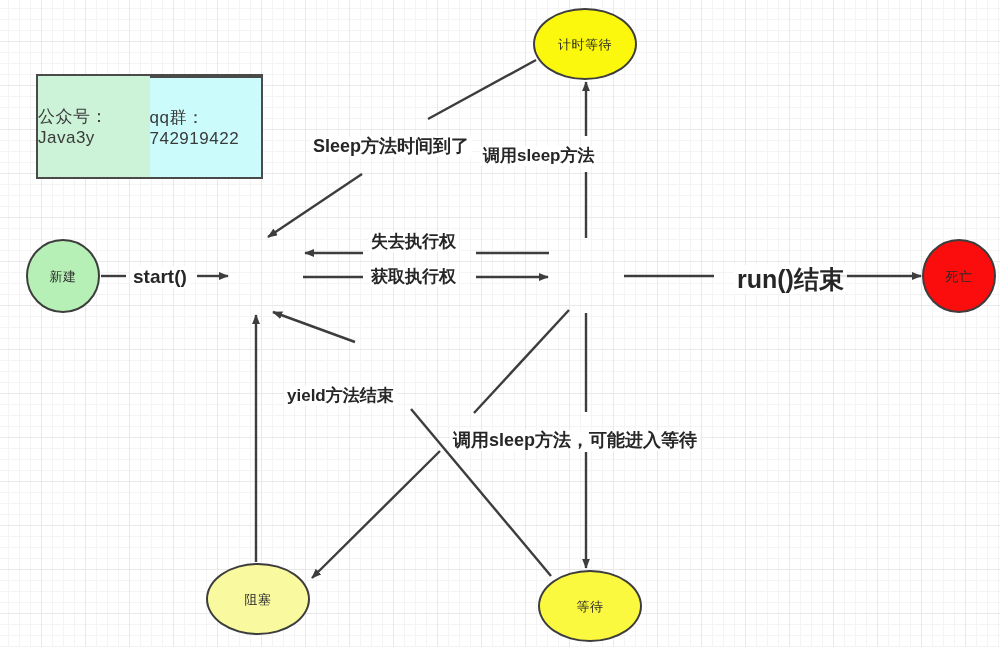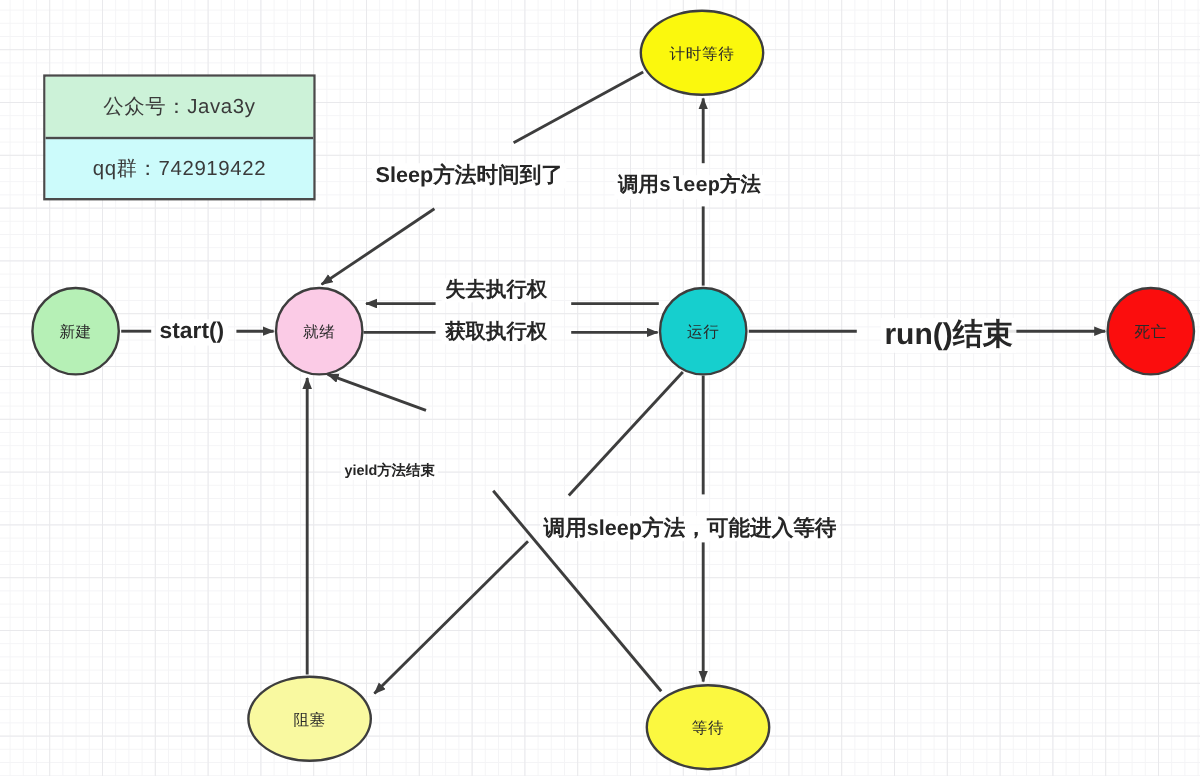--- a/index.html
+++ b/index.html
@@ -54,21 +54,21 @@
     white-space: nowrap;
     background: rgba(255,255,255,0.88);
     padding: 0 3px;
     line-height: 1.15;
   }
   .legend {
     position: absolute;
     border: 2px solid #4a4a4a;
     box-sizing: border-box;
     display: flex;
-    flex-direction: column;
+    margin-top: 12px;
   }
   .legend-row {
     flex: 1;
     display: flex;
     align-items: center;
     justify-content: center;
     font-size: 17px;
     color: #3a3a3a;
     box-sizing: border-box;
     letter-spacing: 0.5px;
@@ -123,27 +123,21 @@
 
   <div class="legend" style="left:36px; top:62px; width:227px; height:105px;">
     <div class="legend-row first" style="background:#ccf2d8;">公众号：Java3y</div>
     <div class="legend-row second" style="background:#ccfbfb;">qq群：742919422</div>
   </div>
 
   <div class="node circle" style="left:26px; top:239px; width:74px; height:74px; background:#b6f0b6;">
     <span>新建</span>
   </div>
 
-  <div class="node circle" style="left:229px; top:239px; width:74px; height:74px; background:#fbcbe6;">
-    <span>就绪</span>
-  </div>
 
-  <div class="node circle" style="left:549px; top:239px; width:74px; height:74px; background:#16cfce;">
-    <span>运行</span>
-  </div>
 
   <div class="node circle" style="left:922px; top:239px; width:74px; height:74px; background:#fb0d0d;">
     <span>死亡</span>
   </div>
 
   <div class="node ellipse" style="left:533px; top:8px; width:104px; height:72px; background:#fbf80d;">
     <span>计时等待</span>
   </div>
 
   <div class="node ellipse" style="left:206px; top:563px; width:104px; height:72px; background:#f9f9a0;">
@@ -155,21 +149,21 @@
   </div>
 
   <div class="edge-label" style="left:130px; top:266px; font-size:19px;">start()</div>
 
   <div class="edge-label" style="left:734px; top:265px; font-size:25px;">run()结束</div>
 
   <div class="edge-label" style="left:368px; top:232px; font-size:17px;">失去执行权</div>
 
   <div class="edge-label" style="left:368px; top:267px; font-size:17px;">获取执行权</div>
 
-  <div class="edge-label" style="left:512px; top:146px; font-size:17px;font-family:Liberation Mono, monospace;">调用sleep方法</div>
+  <div class="edge-label" style="left:480px; top:146px; font-size:17px;">调用sleep方法</div>
 
   <div class="edge-label" style="left:310px; top:104px; font-size:18px;margin-top:32px;">Sleep方法时间到了</div>
 
-  <div class="edge-label" style="left:284px; top:386px; font-size:12px;">yield方法结束</div>
+  <div class="edge-label" style="left:284px; top:386px; font-size:17px;">yield方法结束</div>
 
   <div class="edge-label" style="left:450px; top:430px; font-size:18px;">调用sleep方法，可能进入等待</div>
 
 </div>
 
 </body></html>

